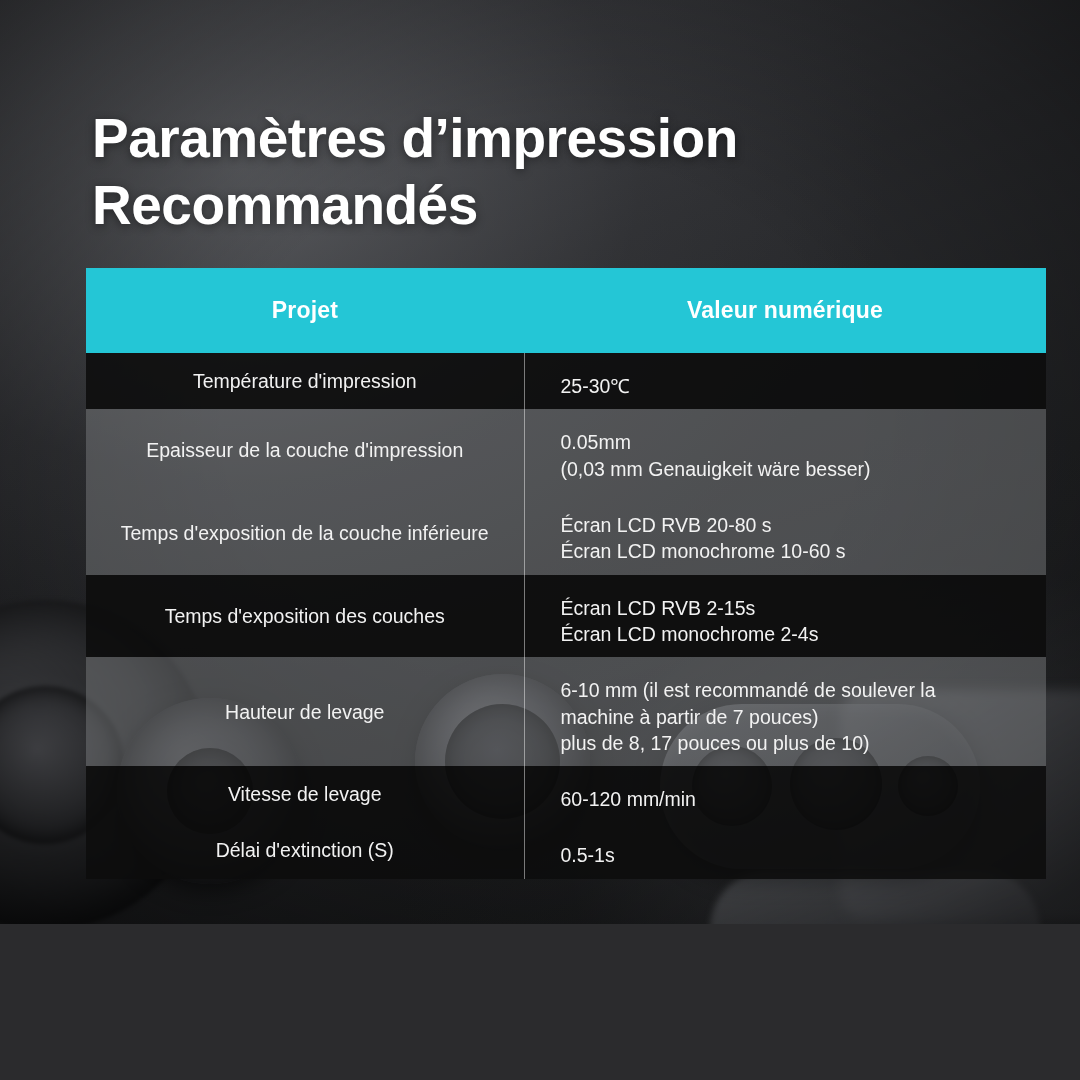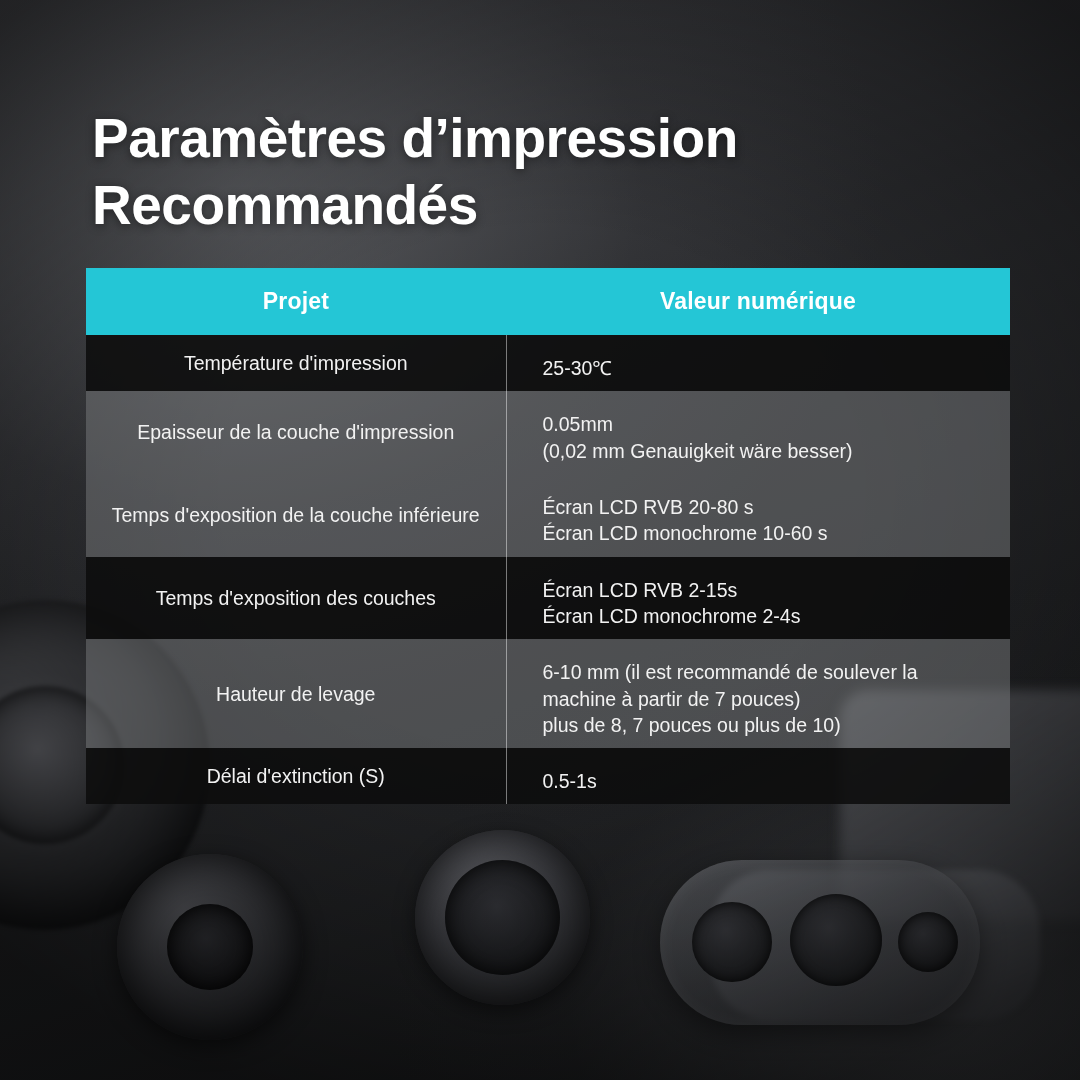--- a/index.html
+++ b/index.html
@@ -10,21 +10,21 @@
     width: 1080px;
     height: 1080px;
     overflow: hidden;
     font-family: "Liberation Sans", sans-serif;
     background: #2b2b2d;
   }
 
   .canvas {
     position: relative;
     width: 1080px;
-    height: 1080px;
+    height: 924px;
     overflow: hidden;
     background:
       radial-gradient(ellipse 900px 700px at 22% 18%, rgba(120,122,126,0.55) 0%, rgba(70,71,75,0.25) 45%, rgba(35,35,38,0) 72%),
       radial-gradient(ellipse 700px 520px at 88% 92%, rgba(110,112,118,0.40) 0%, rgba(45,46,50,0.15) 55%, rgba(25,25,28,0) 80%),
       linear-gradient(160deg, #3d3e42 0%, #2a2b2e 35%, #1f2022 70%, #141516 100%);
   }
 
   
   .bg-art {
     position: absolute;
@@ -177,21 +177,21 @@
     left: 86px;
     top: 268px;
     width: 908px;
   }
   table.params {
     width: 100%;
     border-collapse: collapse;
     table-layout: fixed;
   }
   table.params th, table.params td {
-    padding: 4px;
+    padding: 13px;
     vertical-align: middle;
   }
   thead th {
     background: #24c6d6;
     color: #ffffff;
     font-size: 23px;
     font-weight: bold;
     height: 59px;
     text-align: center;
     letter-spacing: 0.2px;
@@ -263,21 +263,21 @@
           <tr class="dark">
             <td class="c-left">Température d'impression</td>
             <td class="c-right">
               <span class="cell-line">25-30℃</span>
             </td>
           </tr>
           <tr class="light">
             <td class="c-left">Epaisseur de la couche d'impression</td>
             <td class="c-right">
               <span class="cell-line">0.05mm</span>
-              <span class="cell-line">(0,02 mm Genauigkeit wäre besser)</span>
+              <span class="cell-line">(0,03 mm Genauigkeit wäre besser)</span>
             </td>
           </tr>
           <tr class="light">
             <td class="c-left">Temps d'exposition de la couche inférieure</td>
             <td class="c-right">
               <span class="cell-line">Écran LCD RVB 20-80 s</span>
               <span class="cell-line">Écran LCD monochrome 10-60 s</span>
             </td>
           </tr>
           <tr class="dark">
@@ -285,21 +285,27 @@
             <td class="c-right">
               <span class="cell-line">Écran LCD RVB 2-15s</span>
               <span class="cell-line">Écran LCD monochrome 2-4s</span>
             </td>
           </tr>
           <tr class="light">
             <td class="c-left">Hauteur de levage</td>
             <td class="c-right">
               <span class="cell-line">6-10 mm (il est recommandé de soulever la</span>
               <span class="cell-line">machine à partir de 7 pouces)</span>
-              <span class="cell-line">plus de 8, 7 pouces ou plus de 10)</span>
+              <span class="cell-line">plus de 8, 17 pouces ou plus de 10)</span>
+            </td>
+          </tr>
+          <tr class="dark">
+            <td class="c-left">Vitesse de levage</td>
+            <td class="c-right">
+              <span class="cell-line">60-120 mm/min</span>
             </td>
           </tr>
           <tr class="dark">
             <td class="c-left">Délai d'extinction (S)</td>
             <td class="c-right">
               <span class="cell-line">0.5-1s</span>
             </td>
           </tr>
         </tbody>
     </table>

